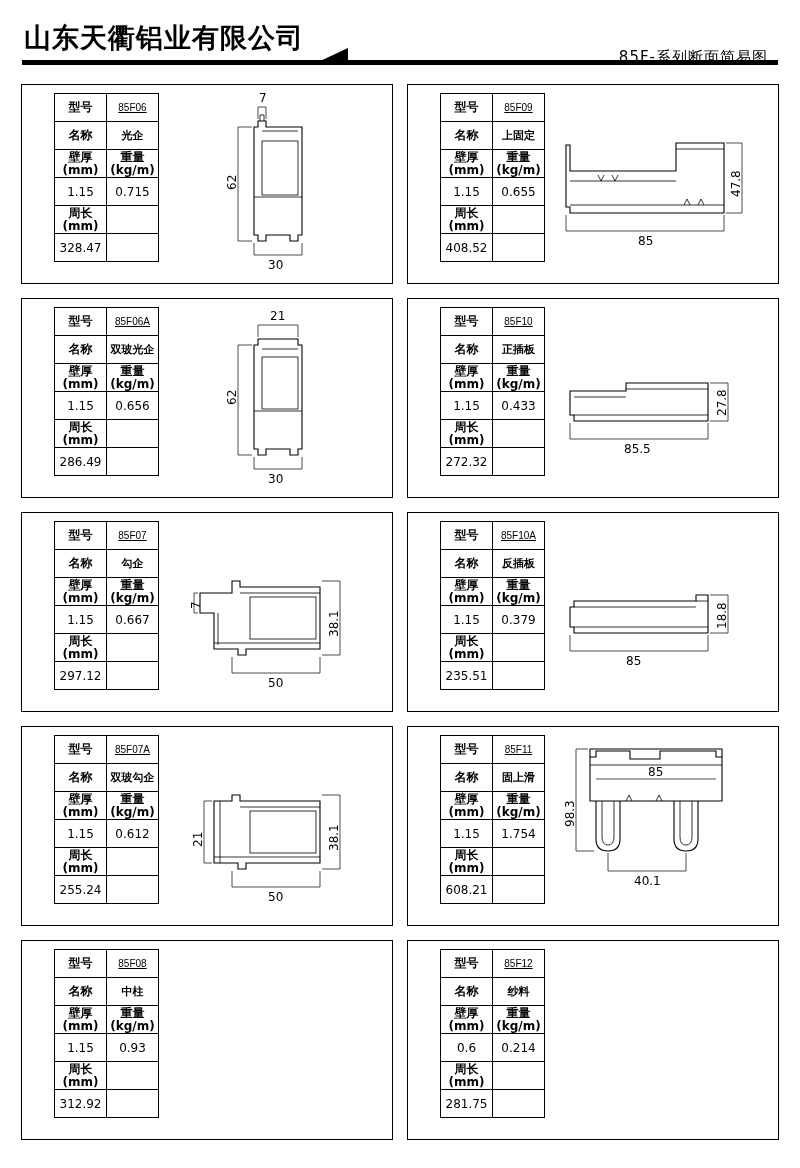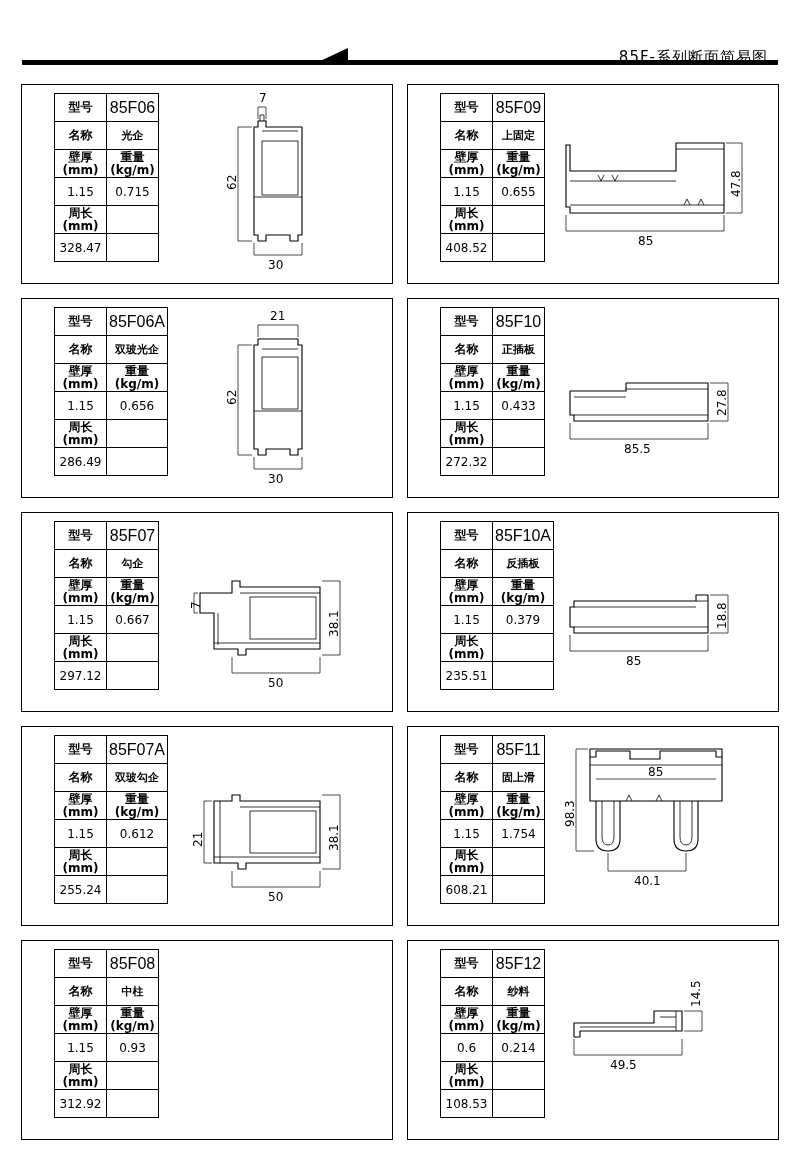--- a/index.html
+++ b/index.html
@@ -81,21 +81,21 @@
     border: 1px solid #000;
     width: 52px;
     height: 28px;
     text-align: center;
     vertical-align: middle;
     padding: 0 2px;
     white-space: nowrap;
   }
   .spec td.lbl { font-weight: bold; }
   .spec td.name-val { font-weight: bold; font-size: 11px; }
-  .spec td.model-val { font-family: "Liberation Sans", sans-serif; font-size: 16px; }
+  .spec td.model-val { font-family: "Liberation Sans", sans-serif; font-size: 10px; text-decoration: underline; }
   .unit { display:block; font-size: 12px; line-height: 1; margin-top: 1px; }
   .lbl-stack { line-height: 1.05; }
 
   
   .draw {
     position: absolute;
     left: 148px; top: 0;
     right: 0; bottom: 0;
   }
   .draw svg { display:block; }
@@ -106,20 +106,21 @@
     fill: #000;
   }
   .prof { fill: none; stroke: #000; stroke-width: 1.1; }
   .profthin { fill: none; stroke: #000; stroke-width: 0.8; }
   .dim { stroke: #000; stroke-width: 0.7; fill:none; }
 </style>
 </head>
 <body>
 
 <div class="header">
+  <div class="company-title">山东天衢铝业有限公司</div>
   <div class="header-bar"></div>
   <div class="header-wedge"></div>
   <div class="series-title">85F-系列断面简易图</div>
 </div>
 
 <div class="sheet">
 <div class="grid">
 
   <div class="card">
     <table class="spec">
@@ -602,39 +603,21 @@
       </tr>
       <tr>
         <td>0.6</td>
         <td>0.214</td>
       </tr>
       <tr>
         <td class="lbl lbl-stack">周长<span class="unit">(mm)</span></td>
         <td></td>
       </tr>
       <tr>
-        <td>108.53</td>
-        <td></td>
-      </tr>
-    </tbody>
-        </table>
-    <div class="draw">
-      <svg width="224" height="200" viewBox="0 0 224 200">
-        <path class="prof" d="M18 82 L18 96 L24 96 L24 90 L126 90 L126 70 L98 70 L98 82 Z"></path>
-        <line class="profthin" x1="24" y1="86" x2="120" y2="86"></line>
-        <line class="profthin" x1="104" y1="76" x2="120" y2="76"></line>
-        <line class="profthin" x1="120" y1="70" x2="120" y2="90"></line>
-
-        <line class="dim" x1="146" y1="70" x2="146" y2="90"></line>
-        <line class="dim" x1="128" y1="70" x2="146" y2="70"></line>
-        <line class="dim" x1="128" y1="90" x2="146" y2="90"></line>
-        <text class="dimtext" x="144" y="66" transform="rotate(-90 144 66)">14.5</text>
-
-        <line class="dim" x1="18" y1="114" x2="126" y2="114"></line>
-        <line class="dim" x1="18" y1="98" x2="18" y2="114"></line>
-        <line class="dim" x1="126" y1="98" x2="126" y2="114"></line>
-        <text class="dimtext" x="54" y="128">49.5</text>
-      </svg>
-    </div>
+        <td>281.75</td>
+        <td></td>
+      </tr>
+    </tbody>
+        </table>
   </div>
 
 </div>
 </div>
 
 </body></html>

